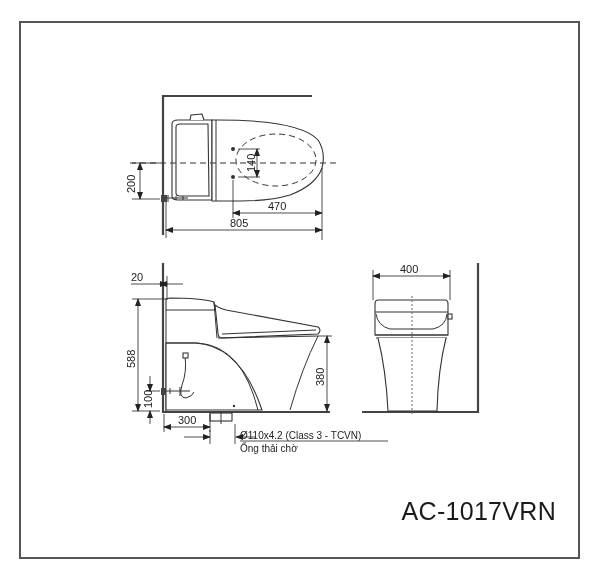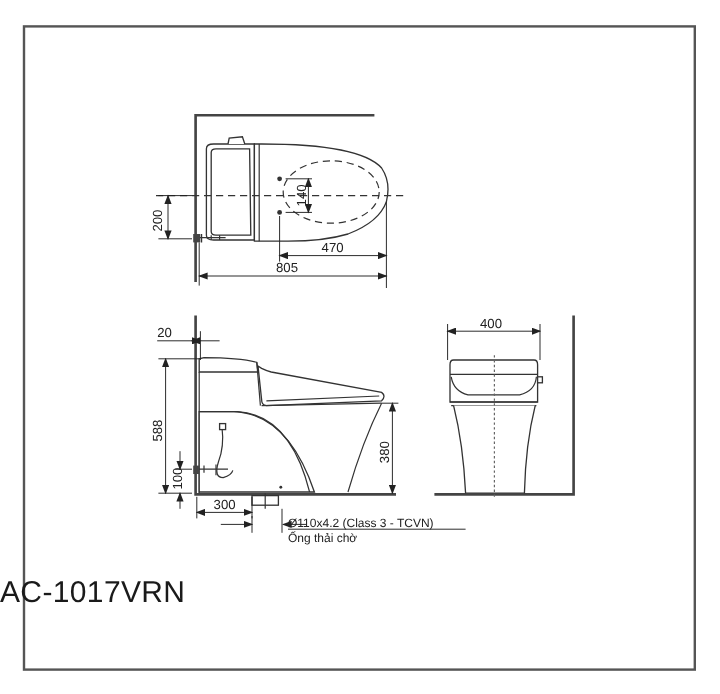--- a/index.html
+++ b/index.html
@@ -8,21 +8,21 @@
     #frame { position: absolute; left: 19px; top: 21px; width: 561px; height: 538px;
              border: 2px solid #555; box-sizing: border-box; background: #fff; }
     #drawing { position: absolute; left: 0; top: 0; width: 600px; height: 578px; }
     #drawing text { font-family: "Liberation Sans", sans-serif; fill: #222; }
     .ln { stroke: #333; fill: none; stroke-width: 1; }
     .thick { stroke: #444; fill: none; stroke-width: 2.2; }
     .obj { stroke: #333; fill: #fff; stroke-width: 1.1; }
     .dash { stroke: #333; fill: none; stroke-width: 1; stroke-dasharray: 6 4; }
     .dot { stroke: #666; fill: none; stroke-width: 1; stroke-dasharray: 2 2; }
     .dim { stroke: #222; fill: none; stroke-width: 0.8; }
-    #title { position: absolute; left: 0; width: 556px; top: 480px; text-align: left;
+    #title { position: absolute; left: 0; width: 556px; top: 497px; text-align: right;
              font-size: 25px; color: #1a1a1a; letter-spacing: 0.3px; }
   </style>
 </head>
 <body>
 
 <div id="frame"></div>
 
 <svg id="drawing" viewBox="0 0 600 578" xmlns="http://www.w3.org/2000/svg">
   <defs>
     <marker id="arr" markerWidth="8" markerHeight="6" refX="7" refY="3" orient="auto-start-reverse" markerUnits="userSpaceOnUse">

